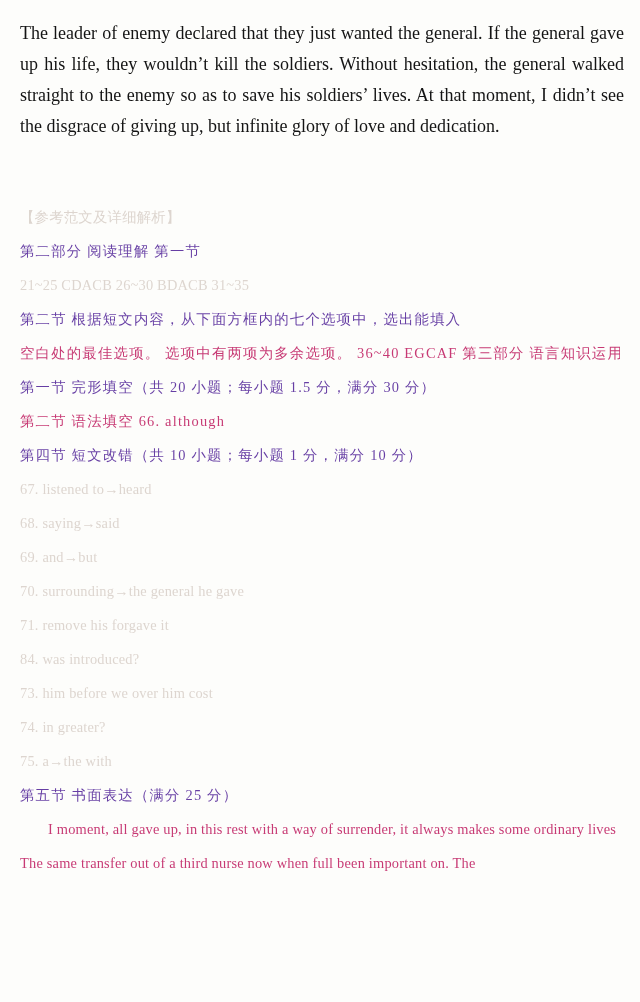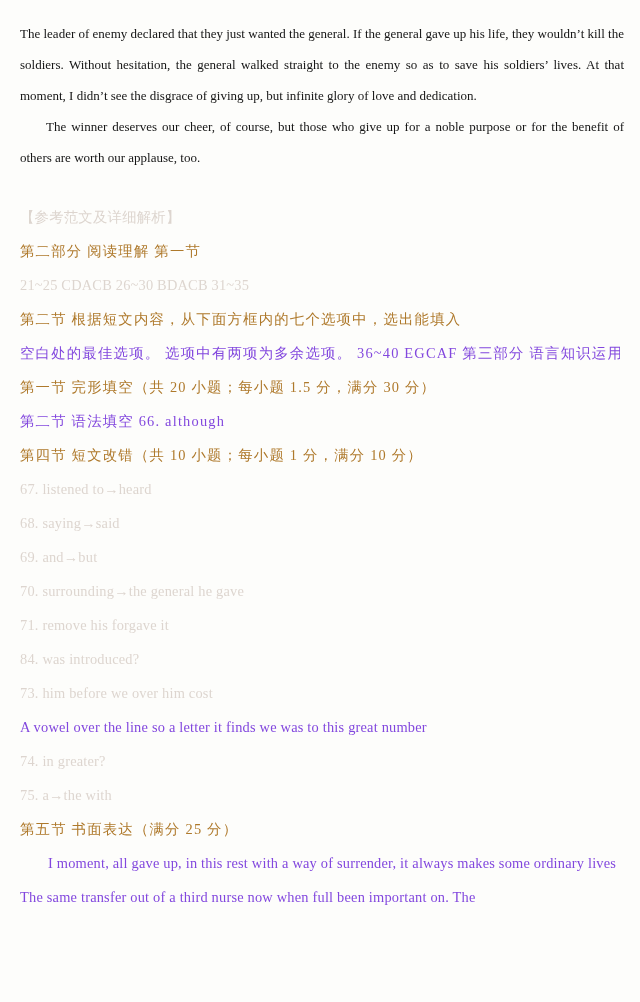--- a/index.html
+++ b/index.html
@@ -17,21 +17,21 @@
   }
   .page {
     position: relative;
     width: 640px;
     height: 1002px;
     box-sizing: border-box;
     padding: 18px 16px 0 20px;
     background: #fdfdfb;
   }
   .para {
-    font-size: 13px;
+    font-size: 18px;
     line-height: 31px;
     text-align: justify;
     text-justify: inter-word;
     margin: 0 0 0 0;
     color: #141414;
   }
   .para.indent {
     text-indent: 26px;
   }
   .ghost-block {
@@ -43,25 +43,25 @@
   .ghost {
     font-size: 14.4px;
     line-height: 34px;
     color: #d8cfc8;
     white-space: nowrap;
     overflow: hidden;
     letter-spacing: 0.2px;
     opacity: 0.85;
   }
   .ghost.cjk {
-    color: #a16207;
+    color: #4c1d95;
     letter-spacing: 1.2px;
   }
   .ghost.faint {
-    color: #6d28d9;
+    color: #be185d;
   }
   .ghost.indent {
     text-indent: 28px;
   }
 </style>
 </head>
 <body>
 
 <div class="page">
 
@@ -74,25 +74,23 @@
     <div class="ghost cjk">第一节 完形填空（共 20 小题；每小题 1.5 分，满分 30 分）</div>
     <div class="ghost cjk faint">第二节 语法填空  66. although</div>
     <div class="ghost cjk">第四节 短文改错（共 10 小题；每小题 1 分，满分 10 分）</div>
     <div class="ghost">67. listened to→heard</div>
     <div class="ghost">68. saying→said</div>
     <div class="ghost">69. and→but</div>
     <div class="ghost">70. surrounding→the general he gave</div>
     <div class="ghost">71. remove his forgave it</div>
     <div class="ghost">84. was introduced?</div>
     <div class="ghost">73. him before we over him cost</div>
-    <div class="ghost faint">A vowel over the line so a letter it finds we was to this great number</div>
     <div class="ghost">74. in greater?</div>
     <div class="ghost">75. a→the with</div>
     <div class="ghost cjk">第五节 书面表达（满分 25 分）</div>
     <div class="ghost indent faint">I moment, all gave up, in this rest with a way of surrender, it always makes some ordinary lives so strength and greater danger.</div>
     <div class="ghost faint">The same transfer out of a third nurse now when full been important on. The</div>
     <div class="ghost indent faint"></div>
   </div>
 
   <p class="para">The leader of enemy declared that they just wanted the general. If the general gave up his life, they wouldn’t kill the soldiers. Without hesitation, the general walked straight to the enemy so as to save his soldiers’ lives. At that moment, I didn’t see the disgrace of giving up, but infinite glory of love and dedication.</p>
-  <p class="para indent">The winner deserves our cheer, of course, but those who give up for a noble purpose or for the benefit of others are worth our applause, too.</p>
 
 </div>
 
 </body></html>

